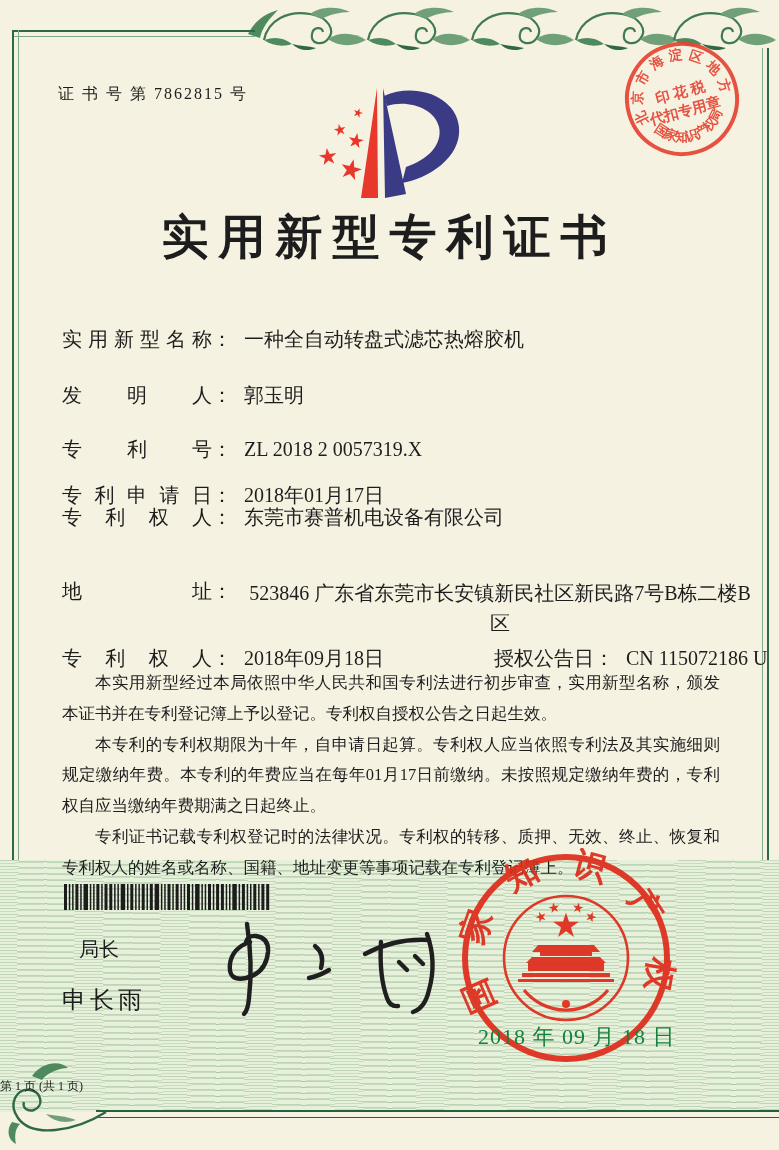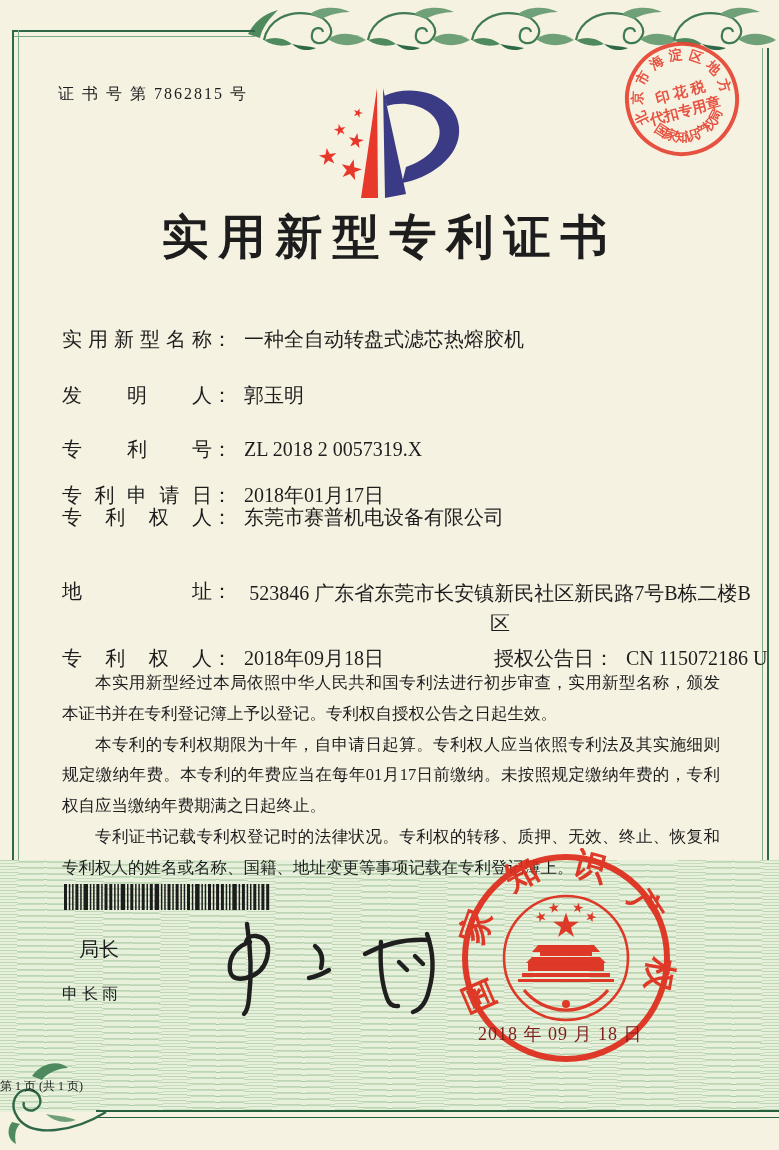--- a/index.html
+++ b/index.html
@@ -31,22 +31,22 @@
   .doc-title{left:0;top:206px;width:779px;text-align:center;
     font-size:47px;font-weight:bold;letter-spacing:10px;}
   .frow{left:62px;width:680px;font-size:20px;white-space:nowrap;}
   .flabel{display:inline-block;width:150px;text-align:justify;text-align-last:justify;vertical-align:top;}
   .fvalue{margin-left:12px;}
   .addr .fvalue{display:inline-block;white-space:normal;width:512px;line-height:30px;vertical-align:top;text-align:center;}
   .grant-no{position:absolute;left:432px;top:0;white-space:nowrap;}
   .bodytxt{left:62px;top:668px;width:658px;font-size:16.5px;line-height:30.8px;text-align:justify;}
   .bodytxt p{margin:0;text-indent:2em;}
   .director{left:79px;top:936px;font-size:20px;}
-  .director-name{left:62px;top:984px;font-size:16px;letter-spacing:4px;}
-  .seal-date{left:478px;top:1022px;font-size:18px;letter-spacing:1px;z-index:6;color:#7f1d1d;}
+  .director-name{left:62px;top:984px;font-size:24px;letter-spacing:4px;}
+  .seal-date{left:478px;top:1022px;font-size:22px;letter-spacing:1px;z-index:6;color:#15803d;}
   .footer{left:0;top:1078px;width:779px;font-size:12px;}
   .svgbox{display:block;}
   .stamp{left:607px;top:24px;transform:rotate(-15deg);opacity:.92;}
   .sealbox{left:452px;top:848px;z-index:5;opacity:.92;}
   .sig{left:195px;top:912px;z-index:4;}
   .barcode{left:64px;top:884px;z-index:4;}
   .ornament-top{left:248px;top:0;}
   .flourish{left:2px;top:1054px;}
   .logo{left:315px;top:82px;}
 </style>

